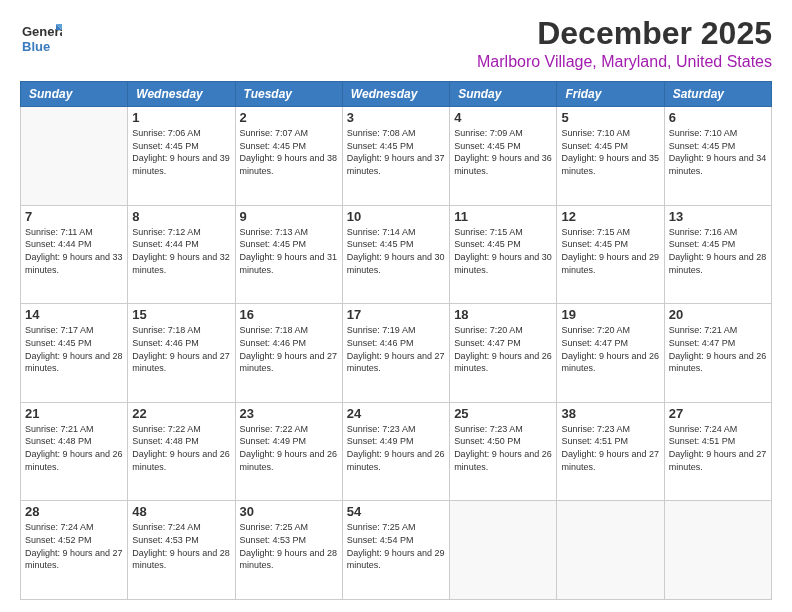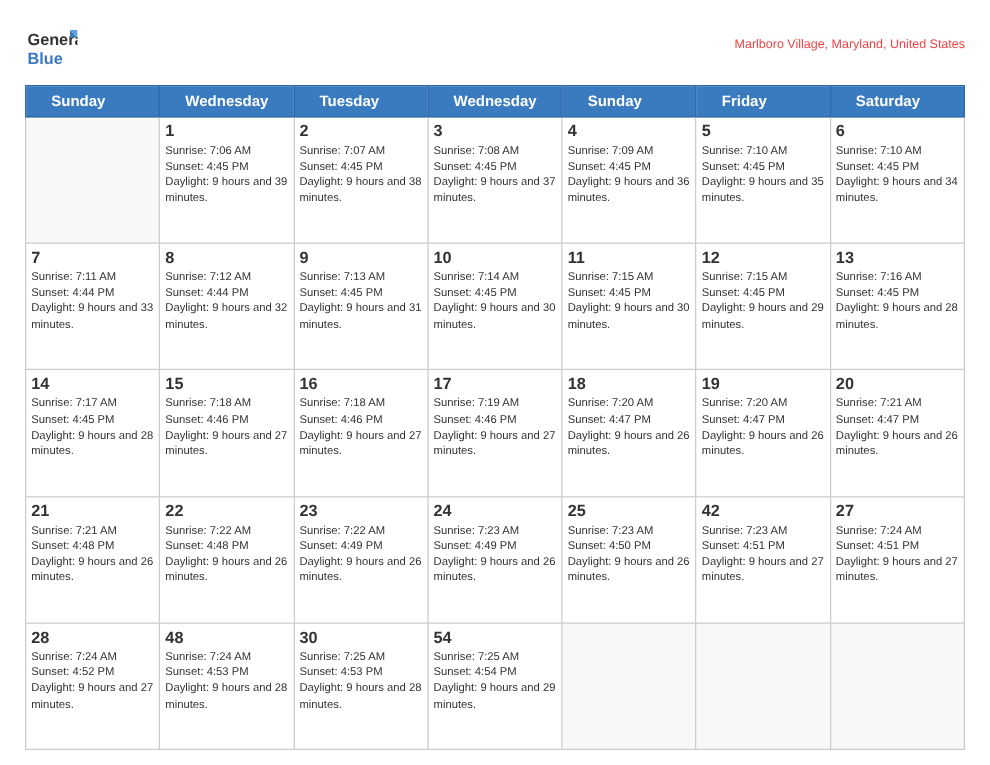--- a/index.html
+++ b/index.html
@@ -32,39 +32,40 @@
     .title-area {
       text-align: right;
     }
     .month-title {
       font-size: 32px;
       font-weight: bold;
       color: #333;
       line-height: 1.1;
     }
     .location {
-      font-size: 10px;
-      color: #ef4444;
-      margin-top: 14px;
+      font-size: 16px;
+      color: #a21caf;
+      margin-top: 2px;
     }
     .calendar {
       flex: 1;
       border: 1px solid #ccc;
       border-collapse: collapse;
       width: 100%;
       table-layout: fixed;
     }
     .calendar th {
       background: #3a7abf;
       color: #fff;
       font-size: 12px;
       font-weight: bold;
-      padding: 5px 20px;
+      padding: 5px 8px;
       text-align: left;
       border: 1px solid #2e6aa8;
+      font-style: italic;
     }
     .calendar td {
       vertical-align: top;
       border: 1px solid #ccc;
       padding: 3px 4px;
       font-size: 9.5px;
       color: #333;
       height: 88px;
       background: #fff;
     }
@@ -91,20 +92,21 @@
   <div class="header">
     <div class="logo-wrapper">
       <svg width="42" height="42" viewBox="0 0 42 42">
         <text x="2" y="20" font-family="Arial" font-size="13" font-weight="bold" fill="#333">General</text>
         <text x="2" y="35" font-family="Arial" font-size="13" font-weight="bold" fill="#3a7abf">Blue</text>
         <polygon points="36,8 42,14 36,14" fill="#3a7abf"></polygon>
         <polygon points="36,8 42,8 42,14" fill="#5ba0d8"></polygon>
       </svg>
     </div>
     <div class="title-area">
+      <div class="month-title">December 2025</div>
       <div class="location">Marlboro Village, Maryland, United States</div>
     </div>
   </div>
 
   <table class="calendar">
     <thead>
       <tr>
         <th>Sunday</th>
         <th>Wednesday</th>
         <th>Tuesday</th>
@@ -217,21 +219,21 @@
           </td>
           <td>
             <span class="day-num">24</span>
             <div class="cell-text">Sunrise: 7:23 AM<br>Sunset: 4:49 PM<br>Daylight: 9 hours and 26 minutes.</div>
           </td>
           <td>
             <span class="day-num">25</span>
             <div class="cell-text">Sunrise: 7:23 AM<br>Sunset: 4:50 PM<br>Daylight: 9 hours and 26 minutes.</div>
           </td>
           <td>
-            <span class="day-num">42</span>
+            <span class="day-num">38</span>
             <div class="cell-text">Sunrise: 7:23 AM<br>Sunset: 4:51 PM<br>Daylight: 9 hours and 27 minutes.</div>
           </td>
           <td>
             <span class="day-num">27</span>
             <div class="cell-text">Sunrise: 7:24 AM<br>Sunset: 4:51 PM<br>Daylight: 9 hours and 27 minutes.</div>
           </td>
         </tr>
         <tr>
           <td>
             <span class="day-num">28</span>

